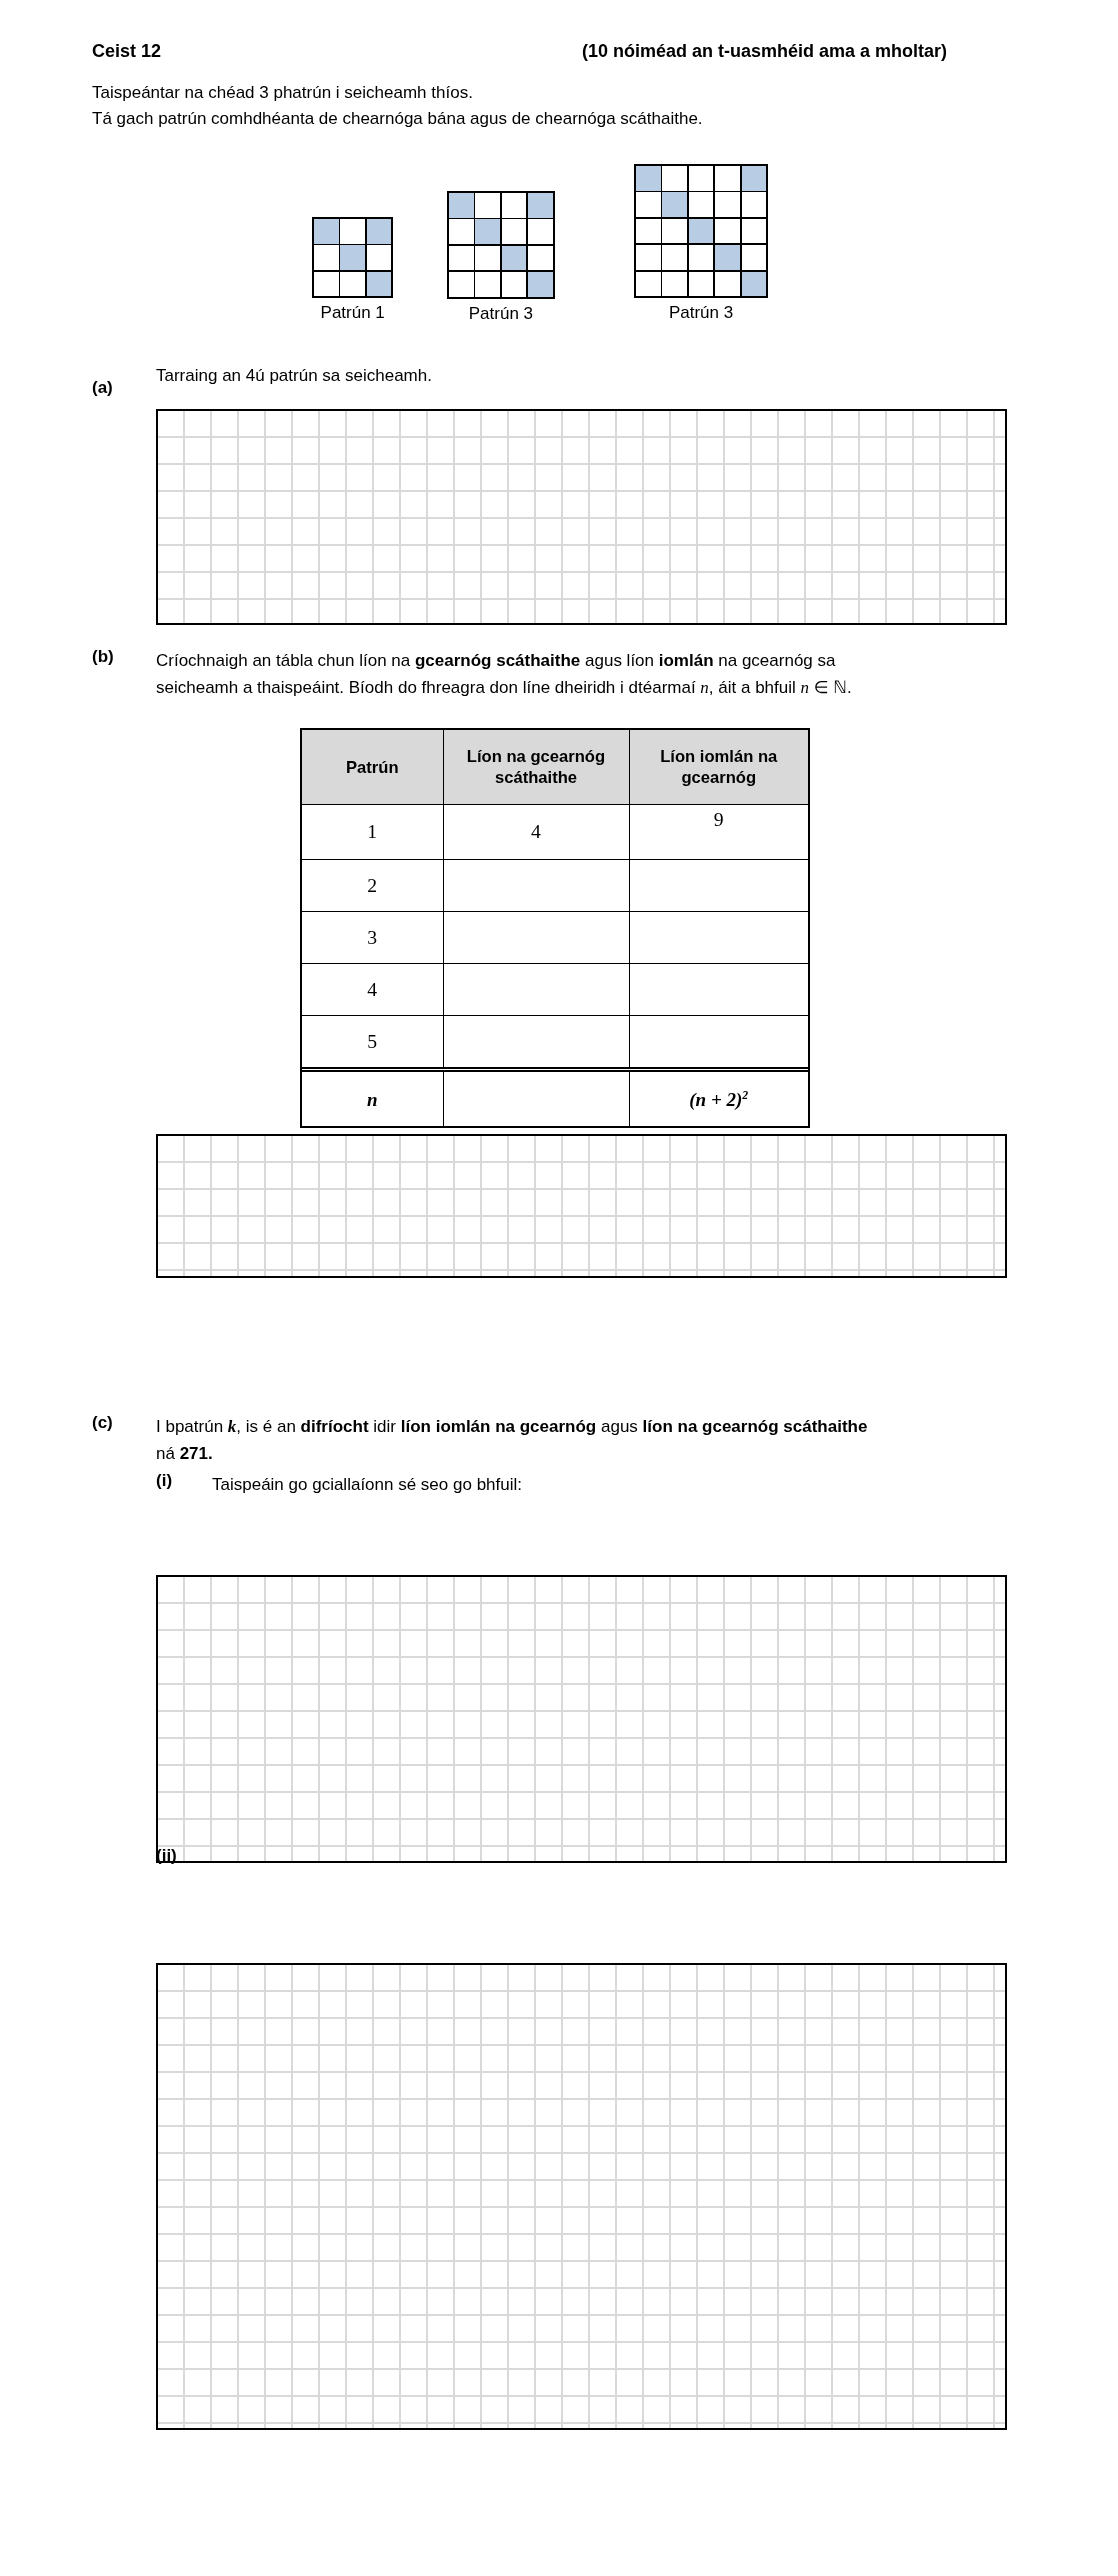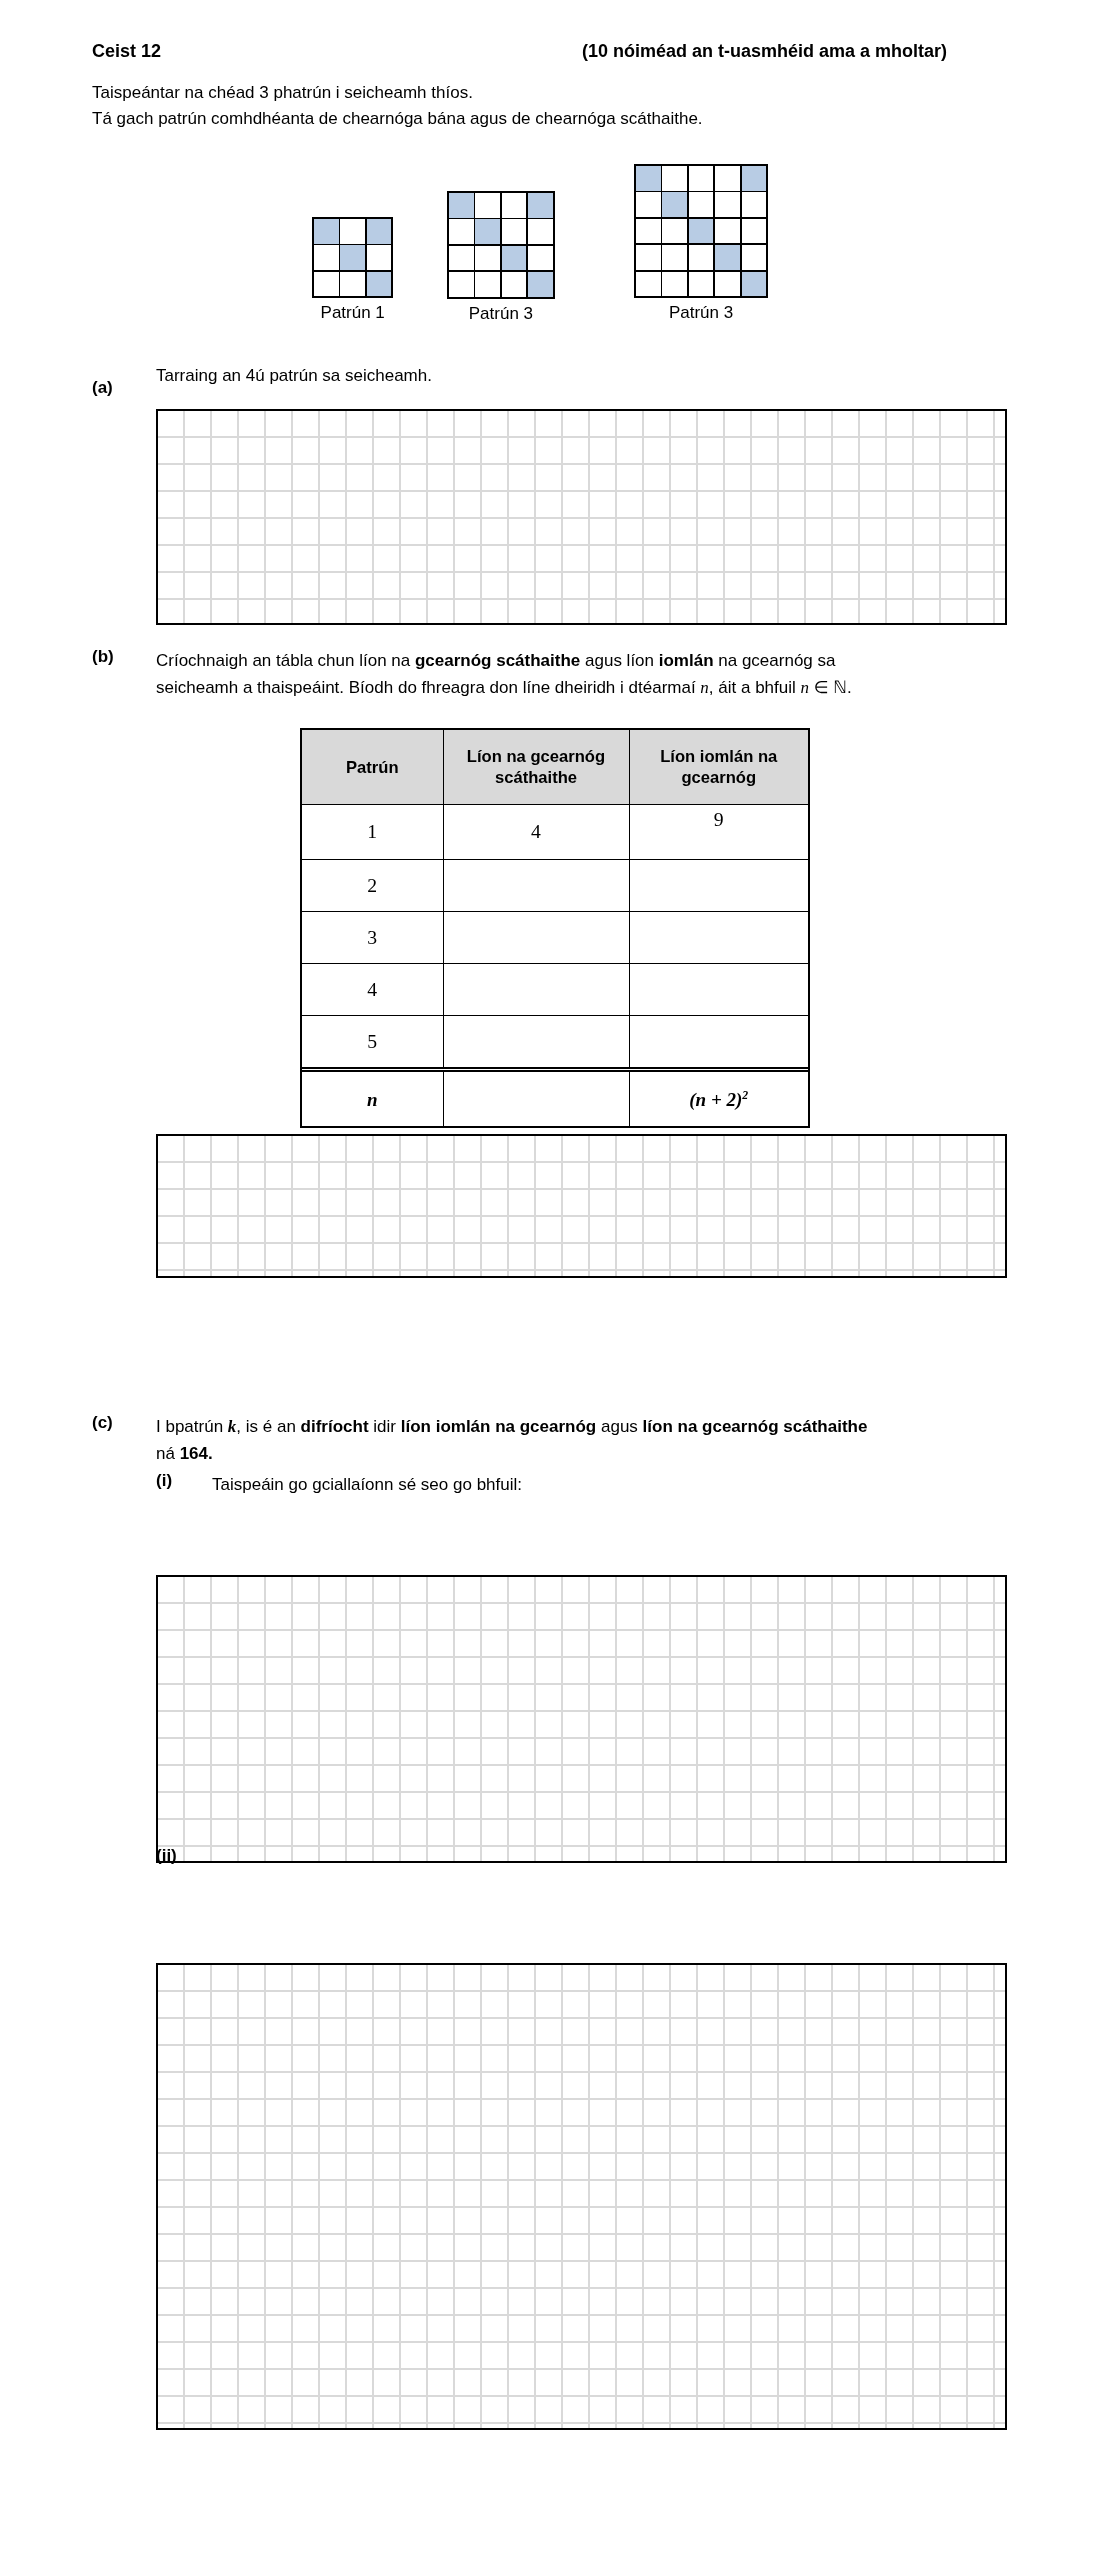--- a/index.html
+++ b/index.html
@@ -223,21 +223,21 @@
         <td><span class="nmath">n</span></td>
         <td></td>
         <td><span class="nmath"><span>(n + 2)</span><sup>2</sup></span></td>
       </tr>
     </tbody>
   </table>
 
   <div class="answer-grid" style="left:156px; top:1134px; width:847px; height:140px;"></div>
 
   <div class="abs marker" style="left:92px; top:1413px;">(c)</div>
-  <div class="abs wraptxt" style="left:156px; top:1413px; width:874px;"><span>I bpatrún </span><b><span class="serif-i">k</span></b><span>, is é an </span><b>difríocht</b><span> idir </span><b>líon iomlán na gcearnóg</b><span> agus </span><b>líon na gcearnóg scáthaithe</b><br><span>ná </span><b class="serif" style="font-family:'Liberation Sans',sans-serif;">164.</b></div>
+  <div class="abs wraptxt" style="left:156px; top:1413px; width:874px;"><span>I bpatrún </span><b><span class="serif-i">k</span></b><span>, is é an </span><b>difríocht</b><span> idir </span><b>líon iomlán na gcearnóg</b><span> agus </span><b>líon na gcearnóg scáthaithe</b><br><span>ná </span><b class="serif" style="font-family:'Liberation Sans',sans-serif;">271.</b></div>
 
   <div class="abs marker" style="left:156px; top:1471px;">(i)</div>
   <div class="abs txt" style="left:212px; top:1471px;">Taispeáin go gciallaíonn sé seo go bhfuil:</div>
 
 
   <div class="answer-grid" style="left:156px; top:1575px; width:847px; height:284px;"></div>
 
   <div class="abs marker" style="left:156px; top:1846px;">(ii)</div>
 
   <div class="answer-grid" style="left:156px; top:1963px; width:847px; height:463px;"></div>

